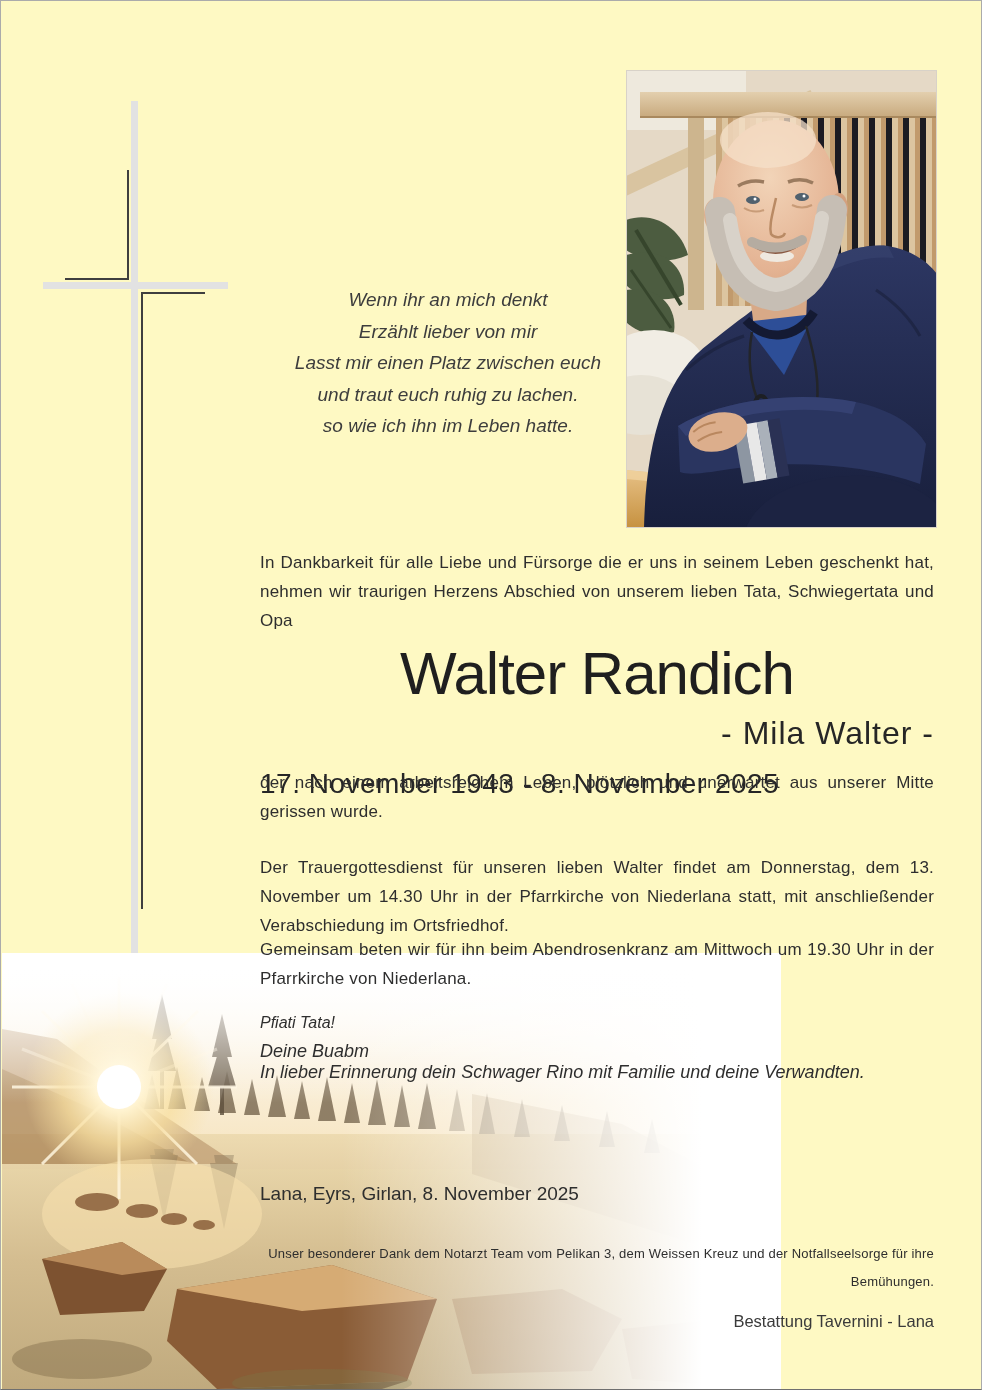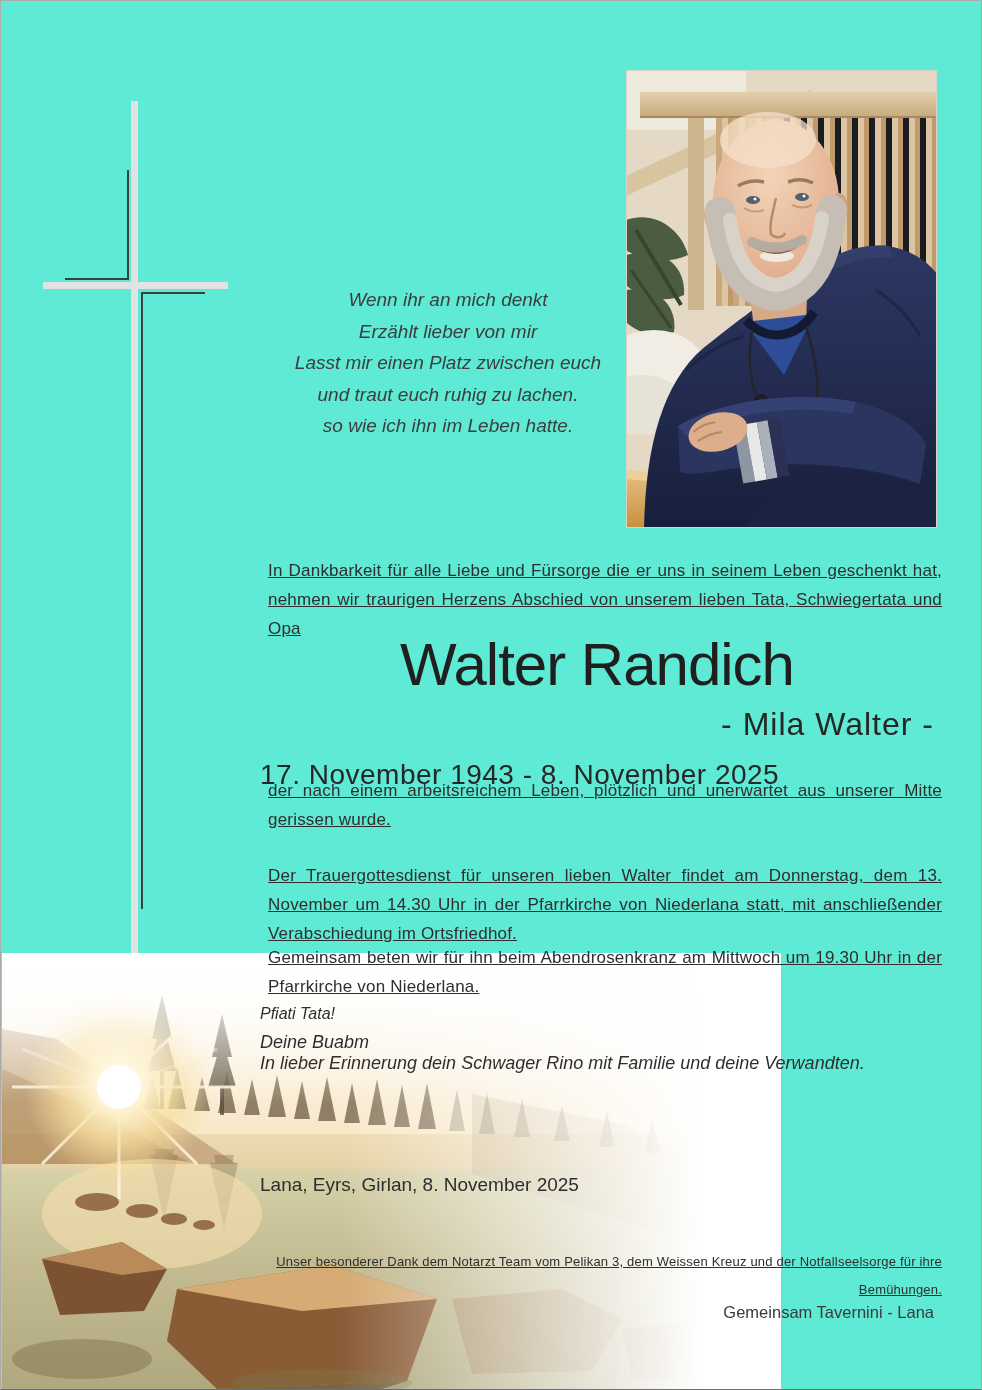--- a/index.html
+++ b/index.html
@@ -1,17 +1,17 @@
 <!DOCTYPE html>
 <html><head>
 <meta charset="utf-8">
 <style>
   html,body{margin:0;padding:0;background:#fff;}
   .page{
-    position:relative; width:980px; height:1388px; background:#5eead4;
+    position:relative; width:980px; height:1388px; background:#fef9c3;
     border:1px solid #ababab; border-bottom:1px solid #6f6f6f; overflow:hidden;
     font-family:"Liberation Sans", sans-serif; color:#2e2e2e;
   }
   
   .cross div{position:absolute;}
   .cross-v   {left:130px; top:100px; width:7px;  height:877px; background:#e2e2e2;}
   .cross-h   {left:42px;  top:281px; width:185px; height:7px;  background:#e2e2e2;}
   .thin      {background:#3f3f3f;}
   .thin-v1   {left:126px; top:169px; width:2px; height:110px;}
   .thin-h1   {left:64px;  top:277px; width:64px; height:2px;}
@@ -36,23 +36,23 @@
     background:linear-gradient(#e3cfae,#c9ab80); border-bottom:2px solid #a9895e;}
   .ph-art{position:absolute; left:0; top:0;}
   .ph-frame{position:absolute; inset:0; border:1px solid #d8d2c8; pointer-events:none;}
   
   .landscape{position:absolute; left:1px; bottom:0; width:772px; height:430px; z-index:1;}
   .fade-top{position:absolute; left:1px; top:952px; width:772px; height:150px; z-index:2;
     background:linear-gradient(#ffffff 10%, rgba(255,255,255,0));}
   .fade-right{position:absolute; left:340px; bottom:0; width:440px; height:436px; z-index:2;
     background:linear-gradient(90deg, rgba(255,255,255,0), #ffffff 82%);}
   
-  .col{position:absolute; left:259px; width:674px; z-index:5;}
+  .col{position:absolute; left:259px; width:674px; z-index:5;margin-top:9px;}
   .justify{text-align:justify;}
-  .body-text{font-size:17px; line-height:29px; letter-spacing:0.2px; margin:8px;text-decoration:underline;}
+  .body-text{font-size:17px; line-height:29px; letter-spacing:0.2px; margin:0;}
   .intro      {top:547px;}
   .name       {top:633px; text-align:center; font-size:60px; line-height:62px;
                font-weight:300; letter-spacing:-1px; color:#1f1f1f;}
   .nickname   {top:706px; text-align:right; font-size:32px; line-height:34px; font-weight:300; letter-spacing:1px; color:#262626;}
   .lifedates  {top:758px; text-align:left; font-size:28px; line-height:32px; font-weight:300; letter-spacing:0.5px; color:#262626;}
   .p2         {top:767px;}
   .p3         {top:852px;}
   .p4         {top:934px;}
   .farewell   {top:1000px; font-style:italic; font-size:16px; line-height:25px;}
   .family     {top:1029px; font-style:italic; font-size:18px; line-height:24.5px; display:flex;flex-direction:column;}
@@ -290,15 +290,15 @@
   <div class="col family">
     <div class="family-label">Deine Buabm</div>
   </div>
 
   <div class="col memory">In lieber Erinnerung dein Schwager Rino mit Familie und deine Verwandten.</div>
 
   <div class="col placedate">Lana, Eyrs, Girlan, 8. November 2025</div>
 
   <p class="col body-text thanks">Unser besonderer Dank dem Notarzt Team vom Pelikan 3, dem Weissen Kreuz und der Notfallseelsorge für ihre Bemühungen.</p>
 
-  <div class="col funeral">Gemeinsam Tavernini - Lana</div>
+  <div class="col funeral">Bestattung Tavernini - Lana</div>
 
 </div>
 
 </body></html>

